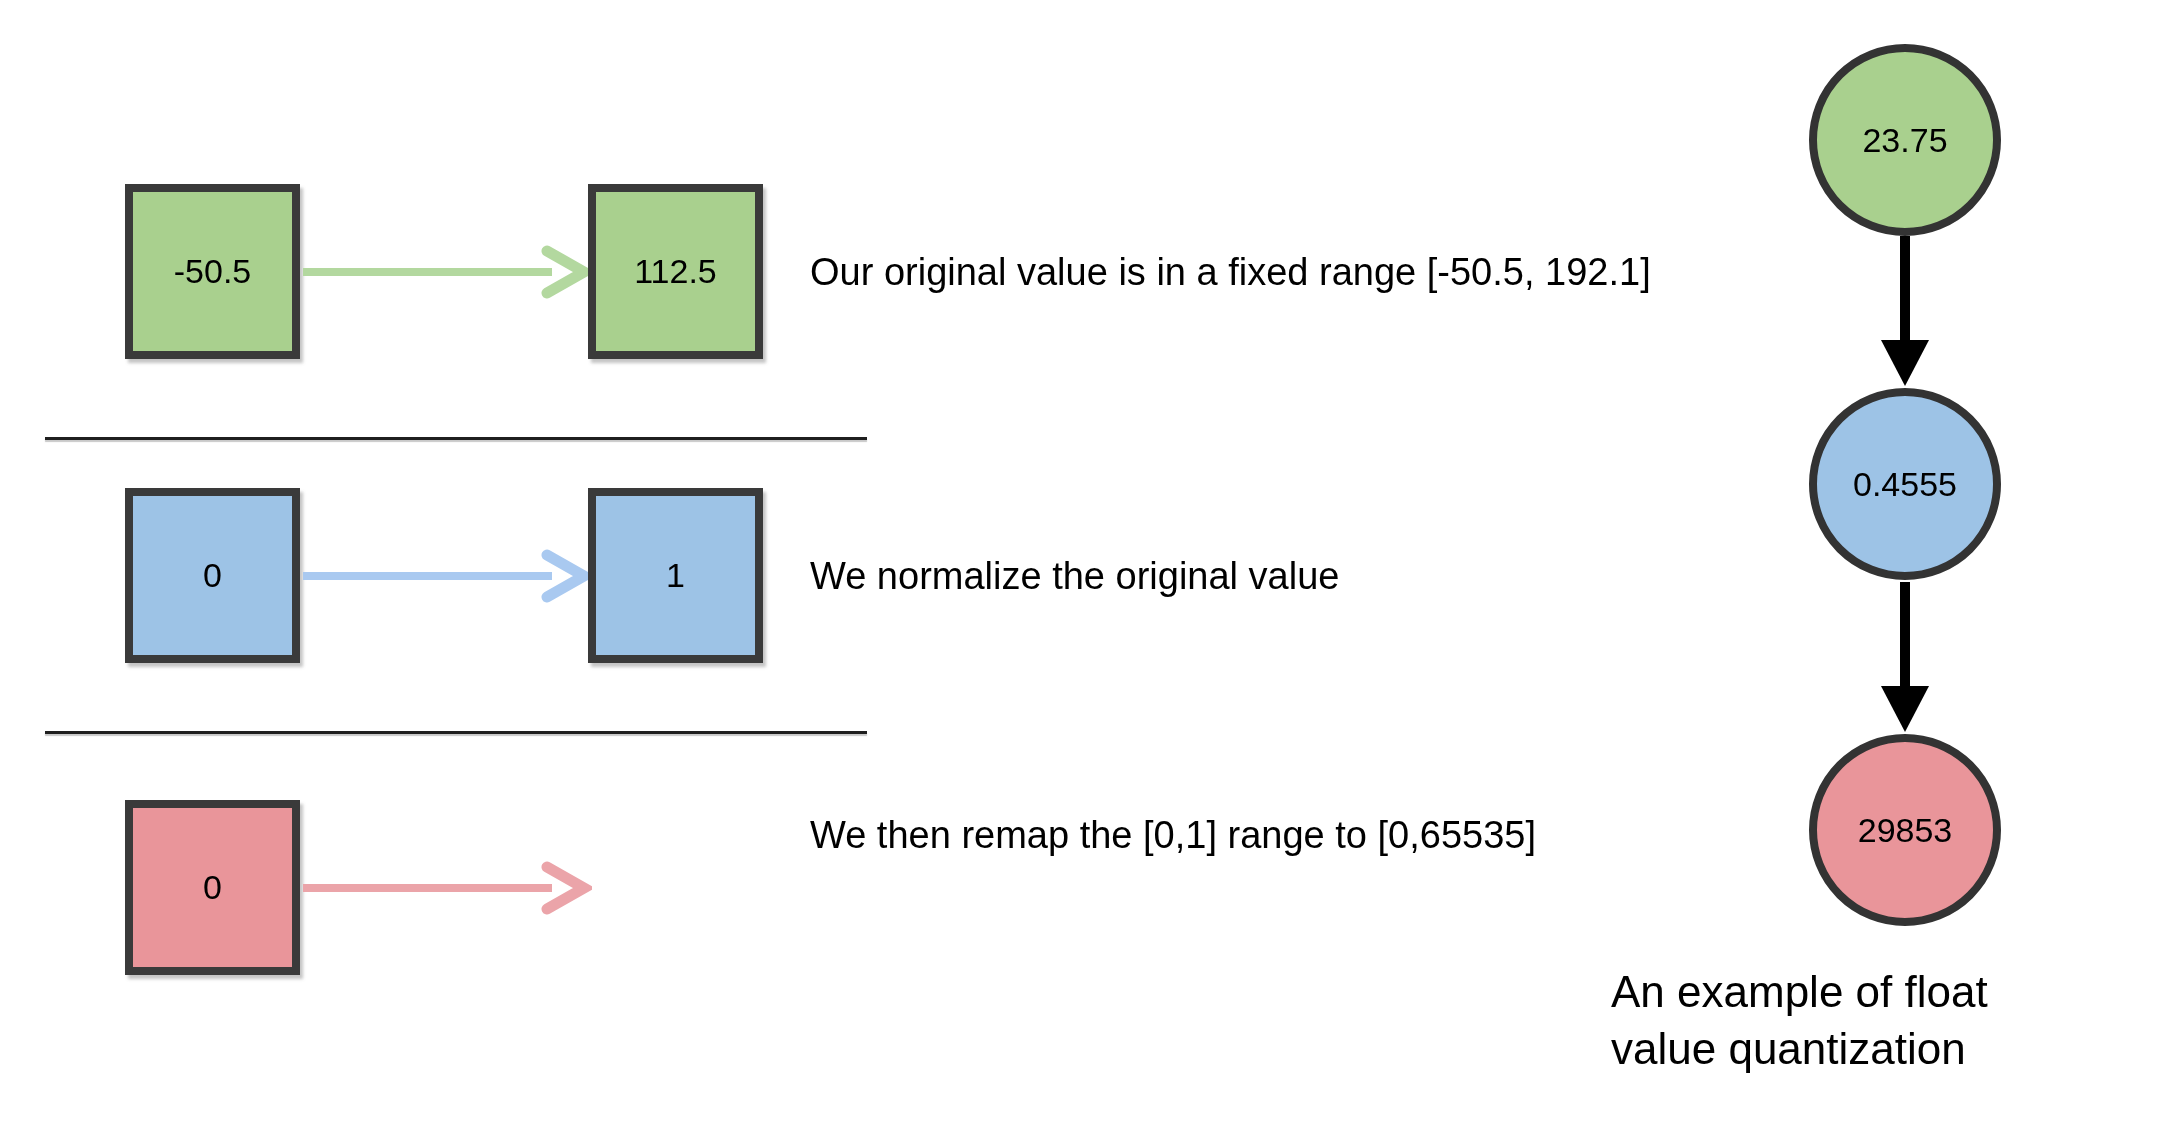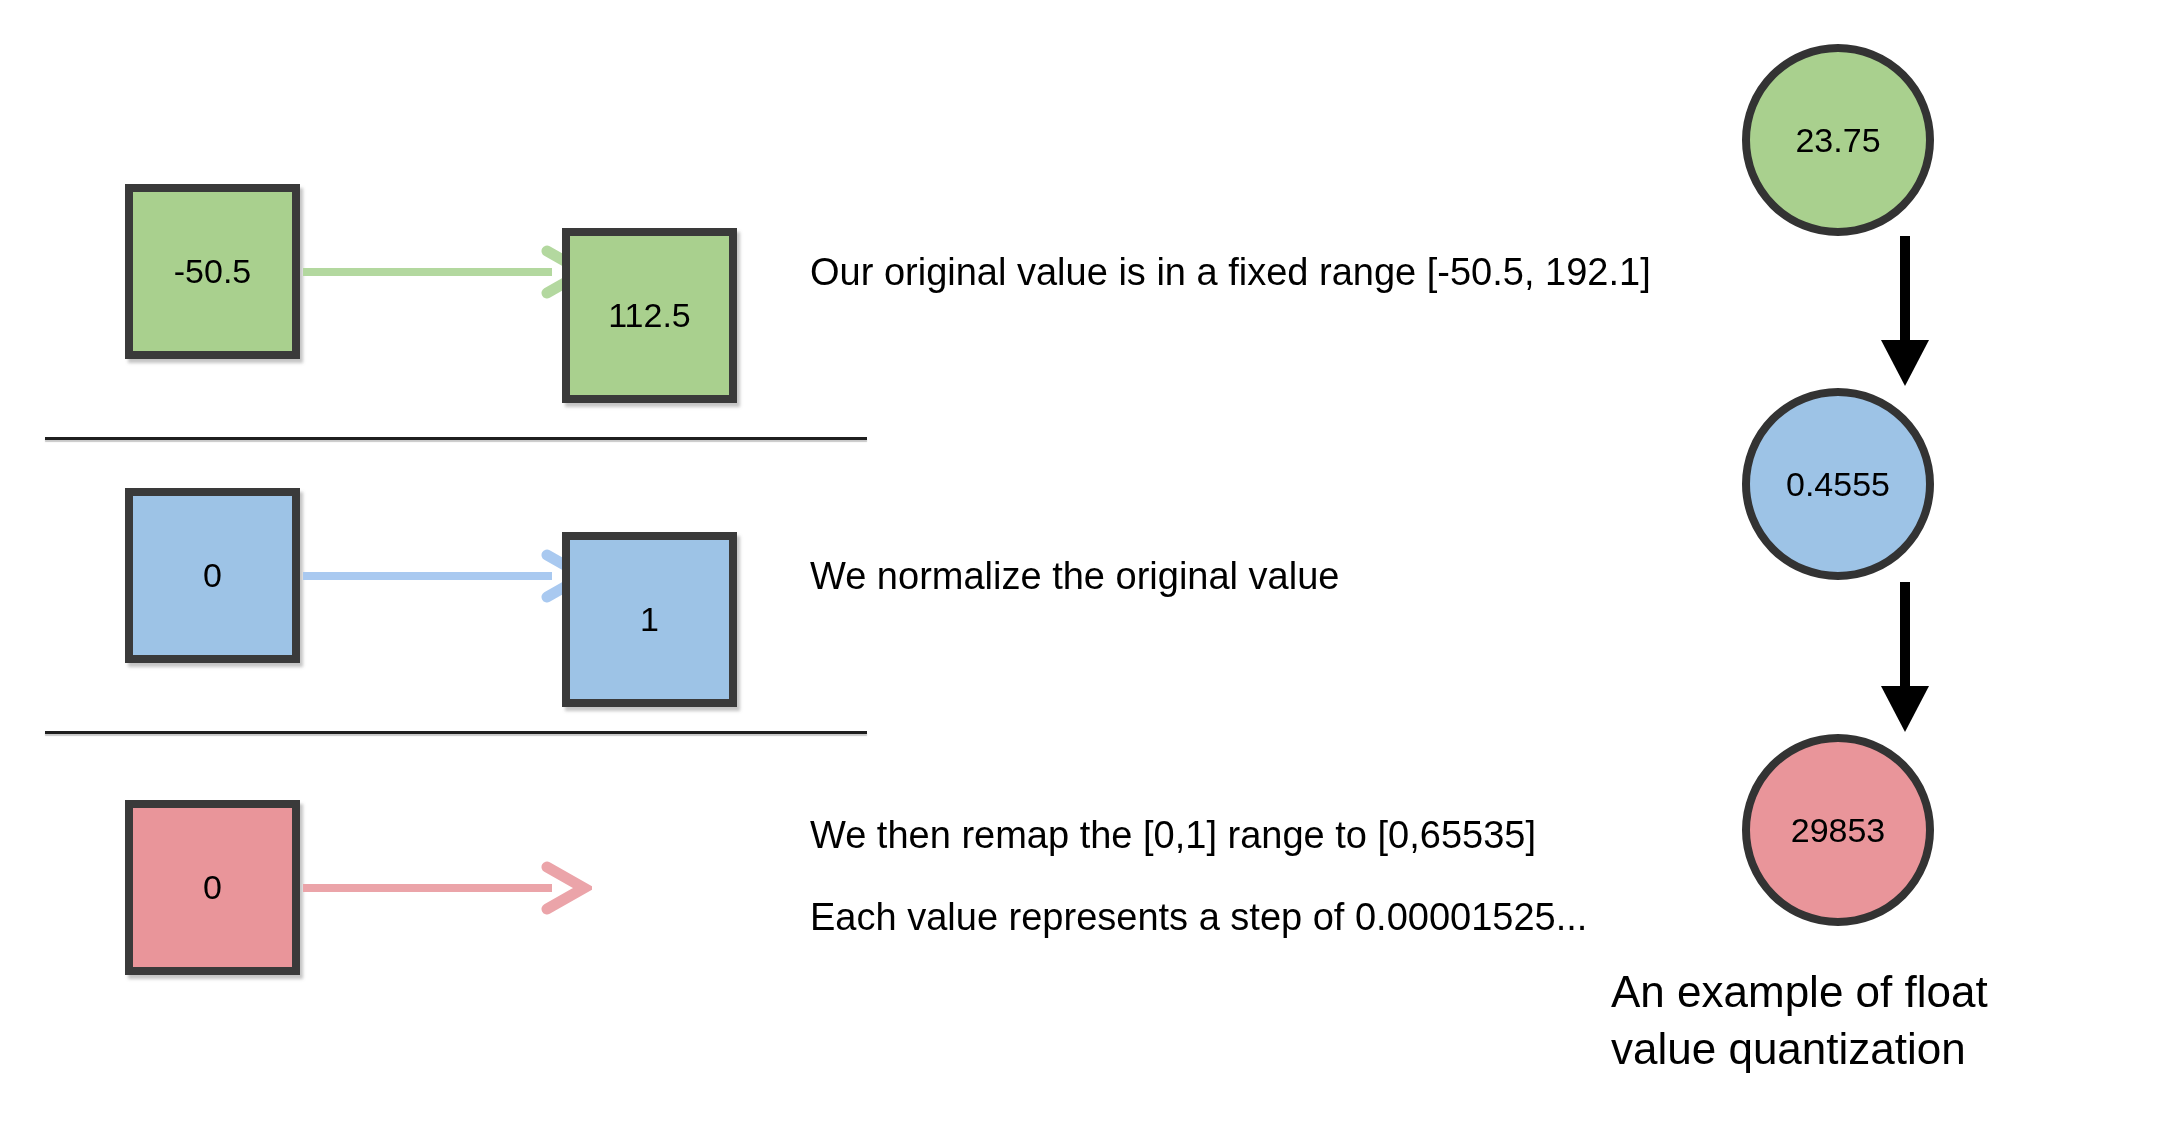--- a/index.html
+++ b/index.html
@@ -19,21 +19,21 @@
     border:8px solid var(--box-border);
     box-sizing:border-box;
     display:flex;align-items:center;justify-content:center;
     font-size:34px;
     box-shadow:3px 4px 3px rgba(90,90,90,0.35);
   }
   .vbox.green{background:var(--green-fill);}
   .vbox.blue{background:var(--blue-fill);}
   .vbox.red{background:var(--red-fill);}
   .box-a{left:125px;}
-  .box-b{left:562px;margin-top:44px;}
+  .box-b{left:588px;}
   .harrow{position:absolute;left:300px;top:58px;}
   .harrow line{stroke-width:8;}
   .harrow polyline{fill:none;stroke-width:11;stroke-linecap:round;stroke-linejoin:miter;}
   .harrow.green-a line,.harrow.green-a polyline{stroke:var(--green-arrow);}
   .harrow.blue-a line,.harrow.blue-a polyline{stroke:var(--blue-arrow);}
   .harrow.red-a line,.harrow.red-a polyline{stroke:var(--red-arrow);}
   .desc{
     position:absolute;left:810px;
     font-size:38px;white-space:nowrap;
     transform:translateY(-50%);
@@ -49,21 +49,21 @@
     position:absolute;
     width:192px;height:192px;border-radius:50%;
     border:8px solid var(--circle-border);
     box-sizing:border-box;
     display:flex;align-items:center;justify-content:center;
     font-size:34px;
   }
   .circle.green{background:var(--green-fill);}
   .circle.blue{background:var(--blue-fill);}
   .circle.red{background:var(--red-fill);}
-  .flow-x{left:1742px;}
+  .flow-x{left:1809px;}
   .varrow{position:absolute;left:1858px;}
   .varrow line{stroke:var(--flow-arrow);stroke-width:10;}
   .varrow polygon{fill:var(--flow-arrow);}
   .caption{
     position:absolute;left:1611px;top:963px;width:450px;
     font-size:44px;line-height:1.3;
   }
 </style>
 </head>
 <body>
@@ -104,21 +104,20 @@
 
   <div class="row" style="top:800px">
     <div class="vbox red box-a">
       <span>0</span>
     </div>
     <svg class="harrow red-a" width="292" height="60">
       <line x1="3" y1="30" x2="252" y2="30"></line>
       <polyline points="247,9 284,30 247,51"></polyline>
     </svg>
     <div class="desc" style="top:35px">We then remap the [0,1] range to [0,65535]</div>
-    <div class="desc" style="top:117px">Each value represents a step of 0.00001525...</div>
   </div>
 
   <div class="circle green flow-x" style="top:44px">
     <span>23.75</span>
   </div>
 
   <svg class="varrow" style="top:236px" width="94" height="152">
     <line x1="47" y1="0" x2="47" y2="108"></line>
     <polygon points="23,104 71,104 47,150"></polygon>
   </svg>

